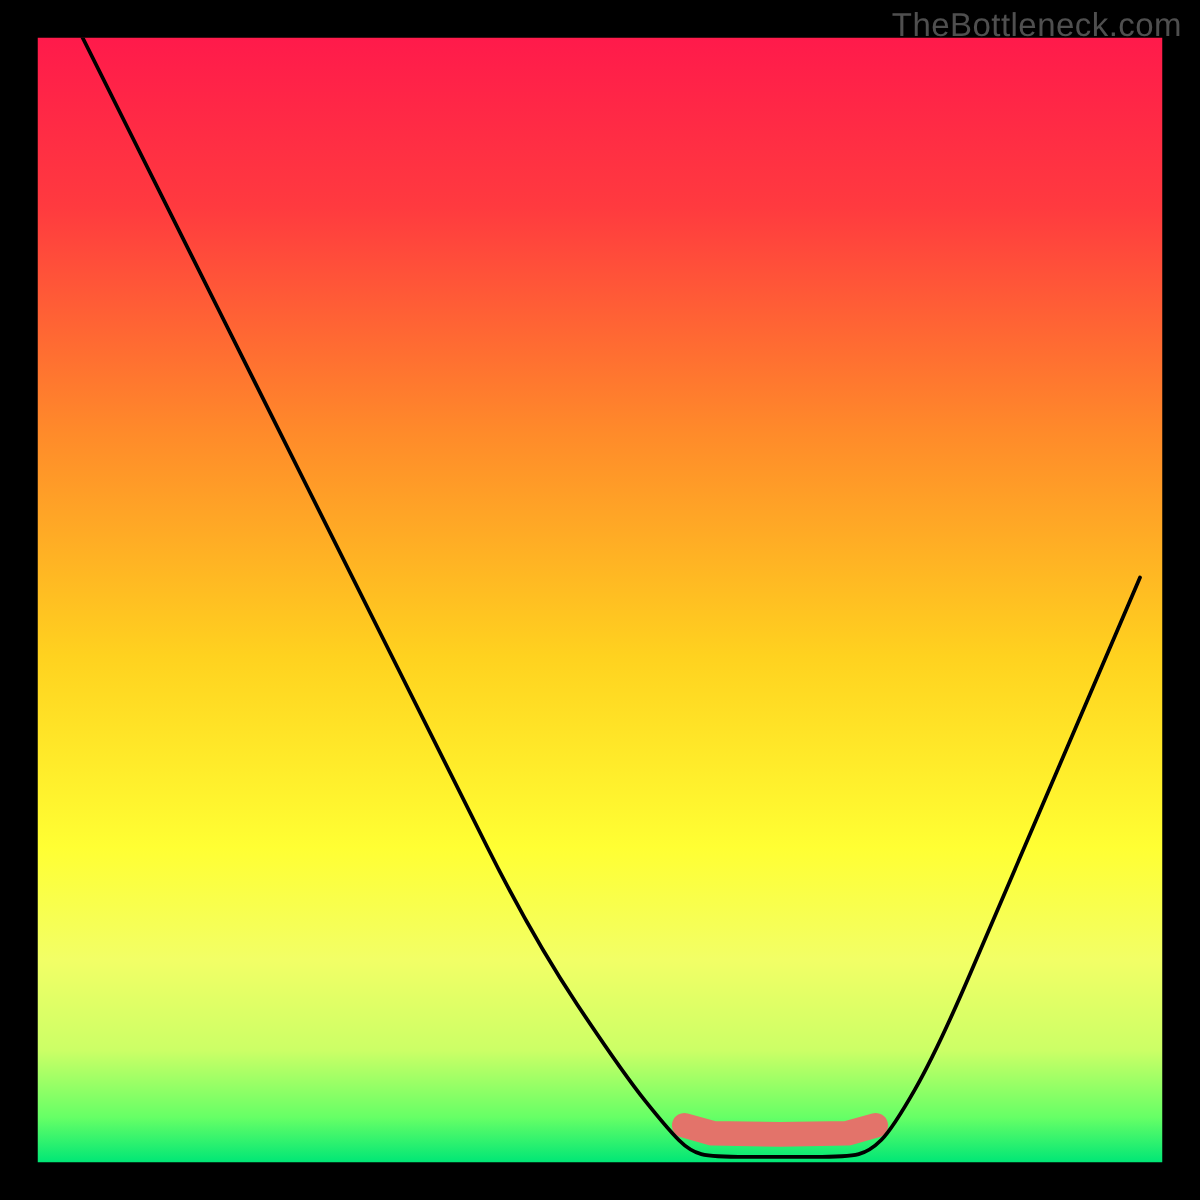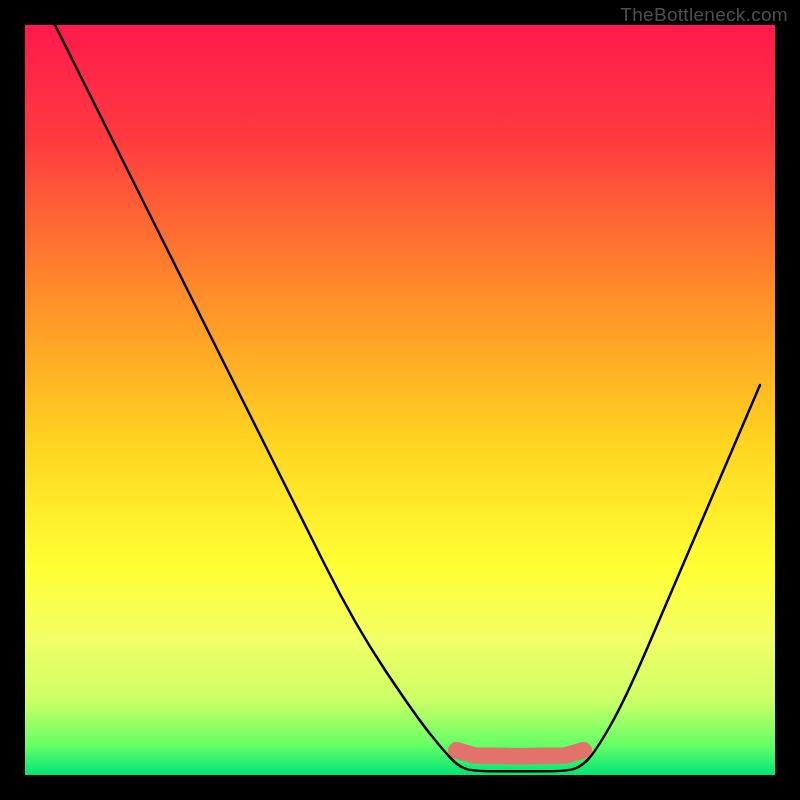--- a/index.html
+++ b/index.html
@@ -15,21 +15,21 @@
     position: relative;
     width: 800px;
     height: 800px;
     background: #000;
   }
   .watermark {
     position: absolute;
     top: 4px;
     right: 12px;
     color: #4f4f4f;
-    font-size: 19px;
+    font-size: 22px;
     font-weight: 500;
     letter-spacing: 0.3px;
     z-index: 5;
   }
   .plot {
     position: absolute;
     left: 25px;
     top: 25px;
     width: 750px;
     height: 750px;

